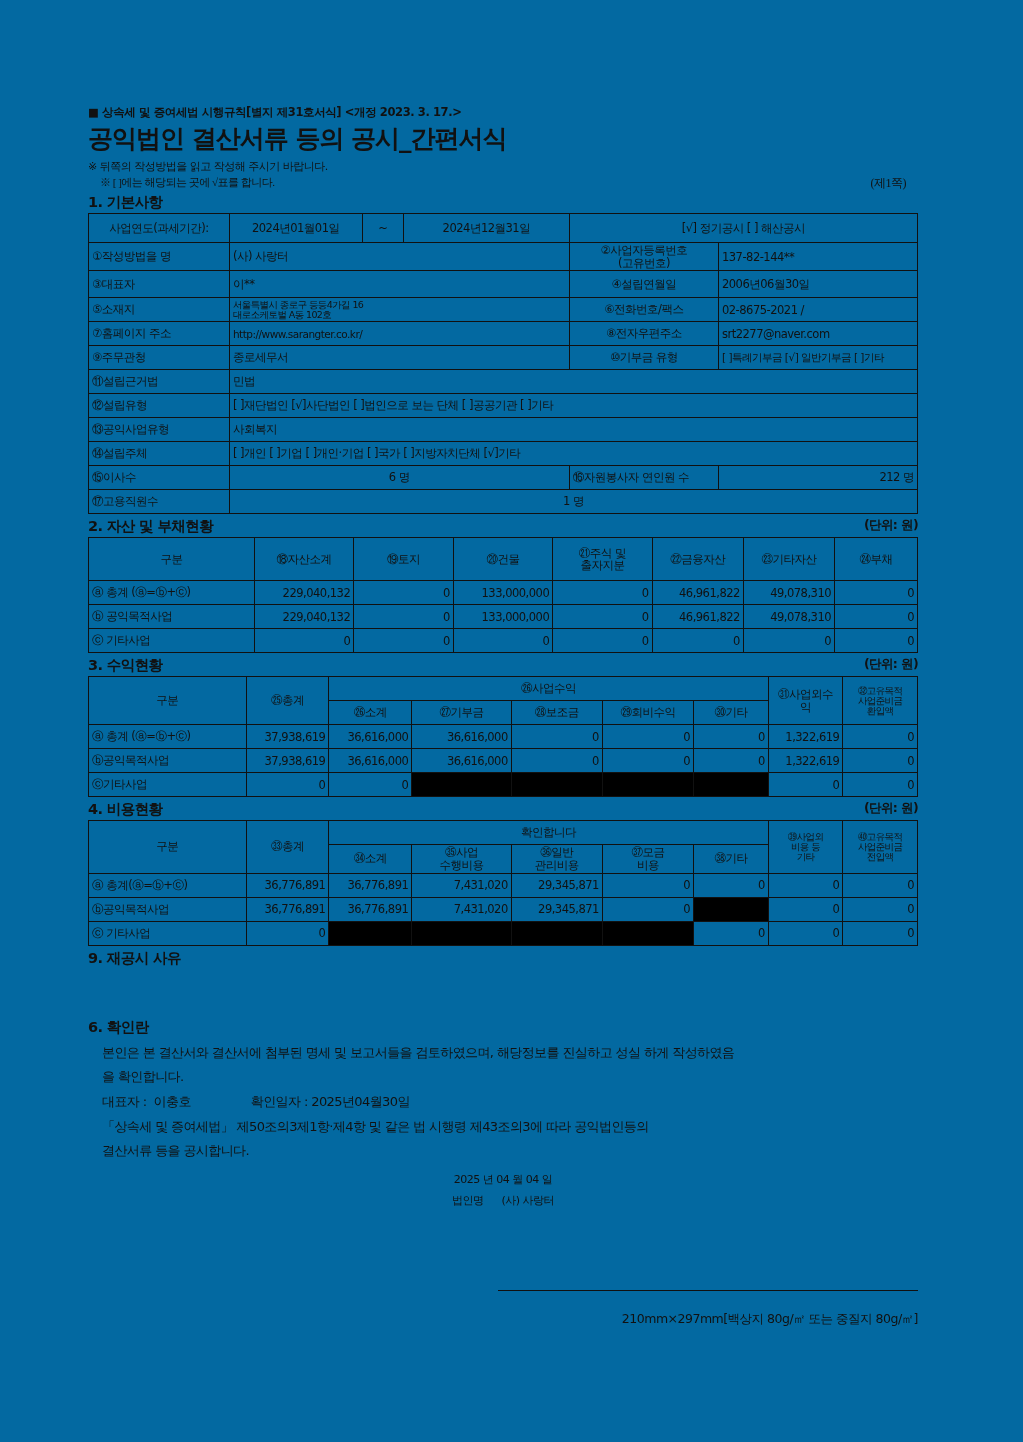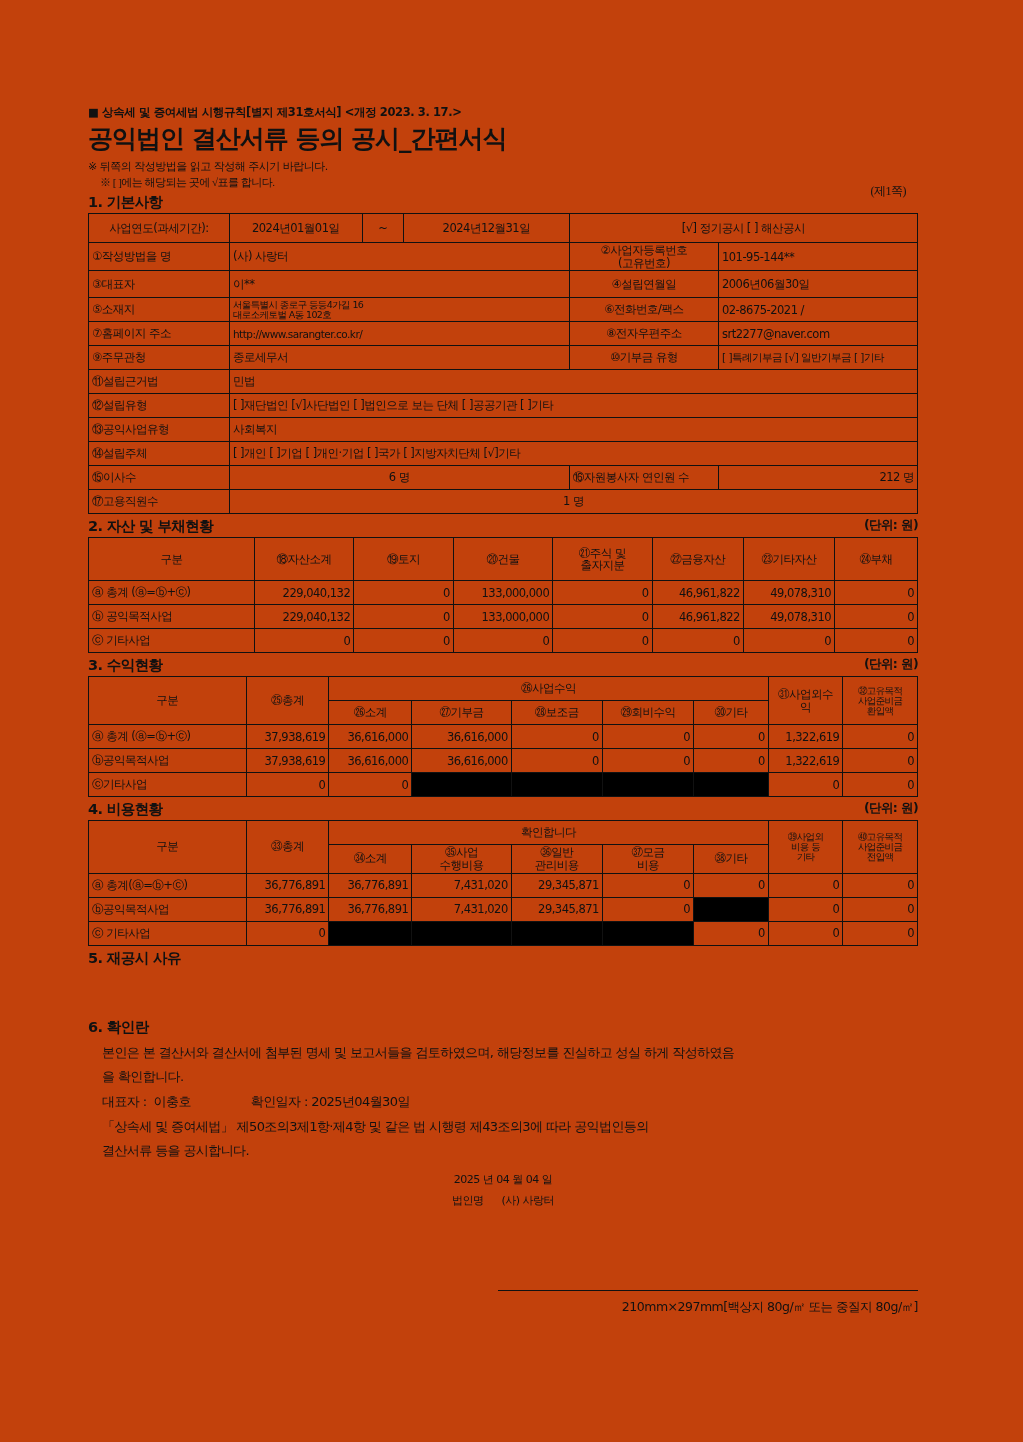--- a/index.html
+++ b/index.html
@@ -4,39 +4,39 @@
 <style>
   html,body{margin:0;padding:0;background:#ffffff;}
   body{
     width:1023px; height:1442px; position:relative;
     font-family:"DejaVu Sans","Liberation Sans",sans-serif;
     color:#111;
     -webkit-font-smoothing:none;
   }
   .page{
     position:absolute; left:0; top:0; width:1023px; height:1442px;
-    background:#c2410c;
+    background:#0369a1;
     overflow:hidden;
   }
   .sheet{
     position:absolute;
     left:88px; top:105px; width:830px;
     font-size:12px;
   }
   .hdr-rule{
     font-size:11.5px; font-weight:bold; letter-spacing:-0.4px;
     margin-bottom:2px;
   }
   .title{
     text-align:left; font-size:25px; font-weight:bold;
     letter-spacing:-1px; margin:0 0 4px 0;
   }
   .note{ font-size:11px; letter-spacing:-0.5px; margin:1px 0;}
   .note2{ font-size:11px; letter-spacing:-0.5px; margin:1px 12px; position:relative;font-family:Liberation Serif, serif;}
-  .pageno{ position:absolute; right:0; top:8px; font-size:12px;}
+  .pageno{ position:absolute; right:0; top:0; font-size:12px;}
   .sec-title{ font-size:14.5px; font-weight:bold; letter-spacing:-0.6px; margin:3px 0 1px 0; position:relative;}
   .unit{ position:absolute; right:0; top:0; font-size:12.5px; font-weight:bold;}
   table{ border-collapse:collapse; width:100%; table-layout:fixed;}
   td,th{
     border:1px solid #111; padding:1px 3px;
     font-size:11.5px; letter-spacing:-0.5px;
     vertical-align:middle; height:21px;
     font-weight:normal;
   }
   .c{text-align:center;}
@@ -47,21 +47,21 @@
   .blk{background:#000;color:#000;}
   .hdrow td{ text-align:center; font-size:11.5px; height:40px;}
   .twoline{line-height:1.1;}
   .confirm{ font-size:13px; letter-spacing:-0.6px; line-height:1.9; margin-top:4px;}
   .confirm .ind{ padding-left:14px;}
   .sign-row{ display:flex; gap:60px; padding-left:14px; font-size:13px;}
   .centered{ text-align:center; font-size:11px; letter-spacing:-0.5px;}
   .footer{
     position:absolute; right:0; top:1185px; width:420px; text-align:right;
     font-size:12.5px; letter-spacing:-0.5px;
-    border-top:1px solid #111; padding-top:8px;
+    border-top:1px solid #111; padding-top:20px;
   }
   .fy td{height:26px;}
   .row-1 td{height:24px;}
 </style>
 </head>
 <body>
 
 <div class="page">
  <div class="sheet">
 
@@ -92,21 +92,21 @@
       <td class="c">2024년12월31일</td>
       <td class="c" colspan="3">[√] 정기공시  [ ] 해산공시</td>
     </tr>
 
     <tr class="row-1">
       <td class="l" colspan="1"><span>①</span><span>작성방법을 명</span></td>
       <td class="l" colspan="3">(사) 사랑터</td>
       <td class="c twoline" colspan="2">
         <span>②</span>사업자등록번호<br>(고유번호)
       </td>
-      <td class="l">101-95-144**</td>
+      <td class="l">137-82-144**</td>
     </tr>
 
     <tr class="row-1">
       <td class="l"><span>③</span><span>대표자</span></td>
       <td class="l" colspan="3">이**</td>
       <td class="c" colspan="2"><span>④</span><span>설립연월일</span></td>
       <td class="l">2006년06월30일</td>
     </tr>
 
     <tr>
@@ -347,21 +347,21 @@
       <td class="r blk"></td>
       <td class="r blk"></td>
       <td class="r blk"></td>
       <td class="r">0</td>
       <td class="r">0</td>
       <td class="r">0</td>
     </tr>
   </tbody>
       </table>
 
-  <div class="sec-title">5. 재공시 사유</div>
+  <div class="sec-title">9. 재공시 사유</div>
   <div style="height:46px;"></div>
 
   <div class="sec-title">6. 확인란</div>
   <div class="confirm">
     <div class="ind">본인은 본 결산서와 결산서에 첨부된 명세 및 보고서들을 검토하였으며, 해당정보를 진실하고 성실 하게 작성하였음</div>
     <div class="ind">을 확인합니다.</div>
     <div class="sign-row">
       <span>
         <span>대표자 :</span>&nbsp;&nbsp;<span>이충호</span>
       </span>

